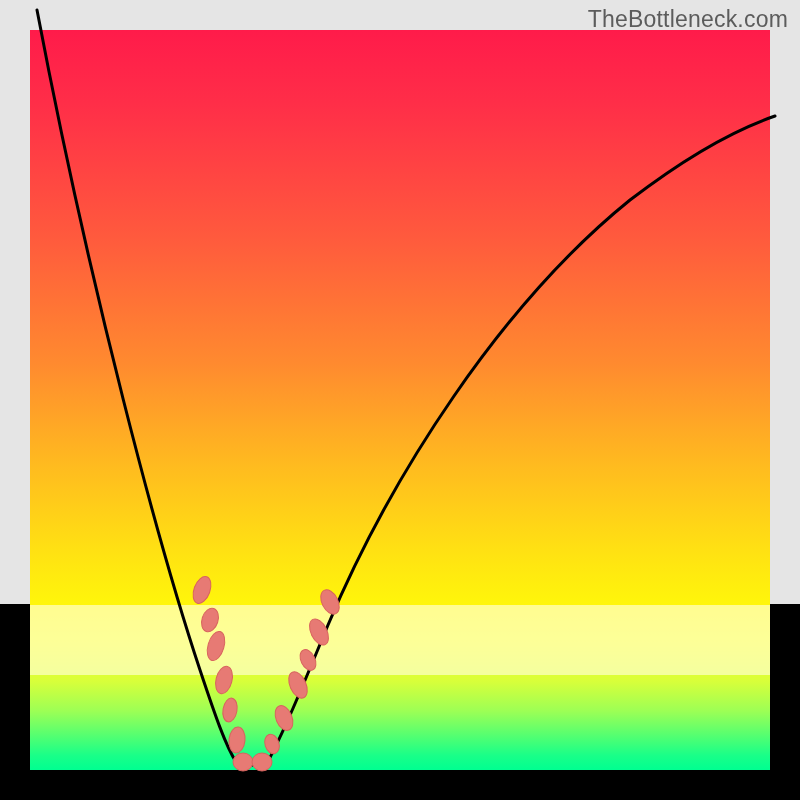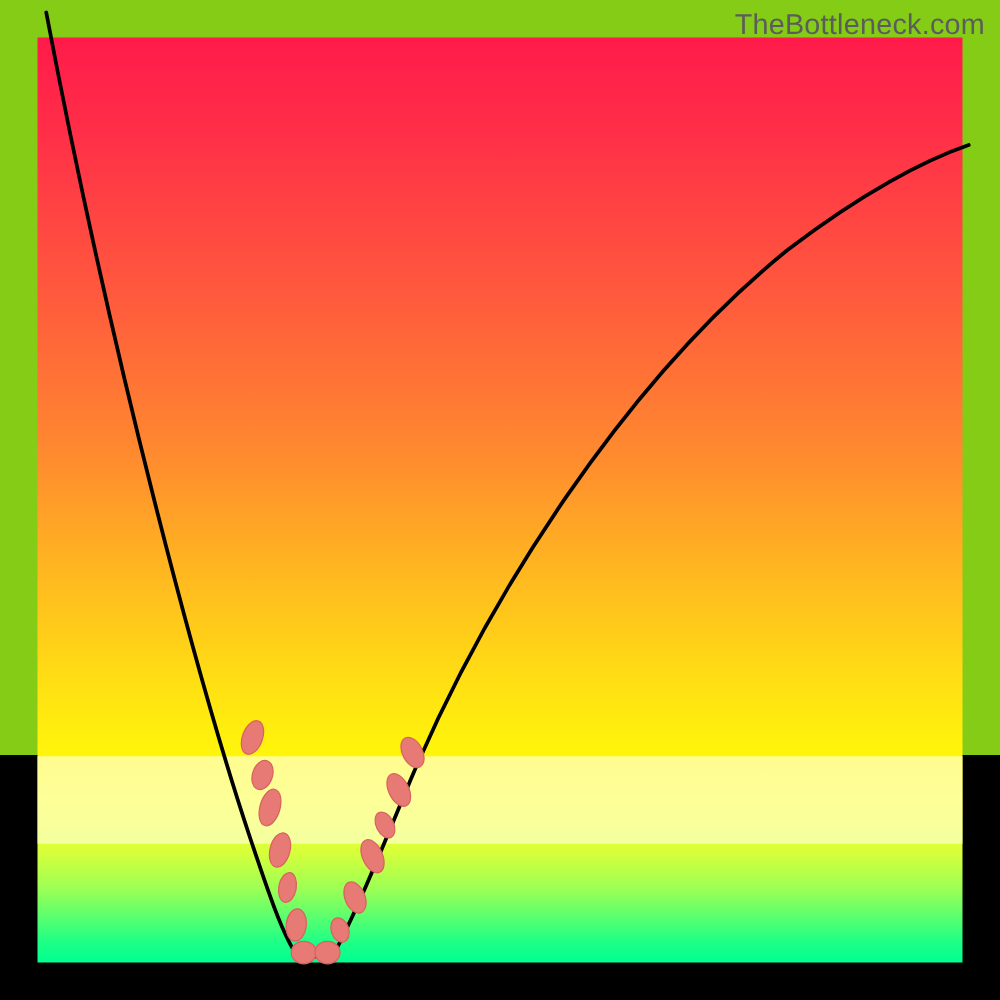--- a/index.html
+++ b/index.html
@@ -8,21 +8,21 @@
     width: 800px;
     height: 800px;
     overflow: hidden;
     font-family: Arial, Helvetica, sans-serif;
     background: #000;
   }
   .frame {
     position: relative;
     width: 800px;
     height: 604px;
-    background: #84cc16;
+    background: #e5e5e5;
   }
   .plot-area {
     position: absolute;
     left: 30px;
     top: 30px;
     width: 740px;
     height: 740px;
     
     background: linear-gradient(
       to bottom,

